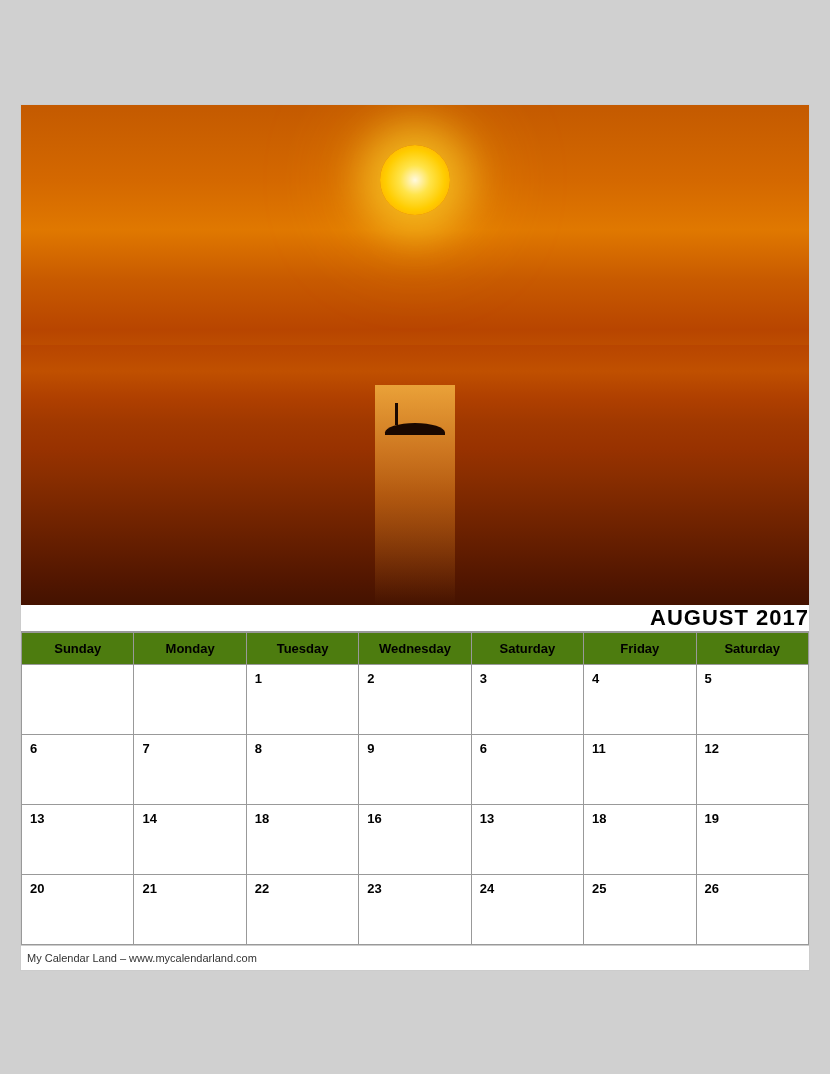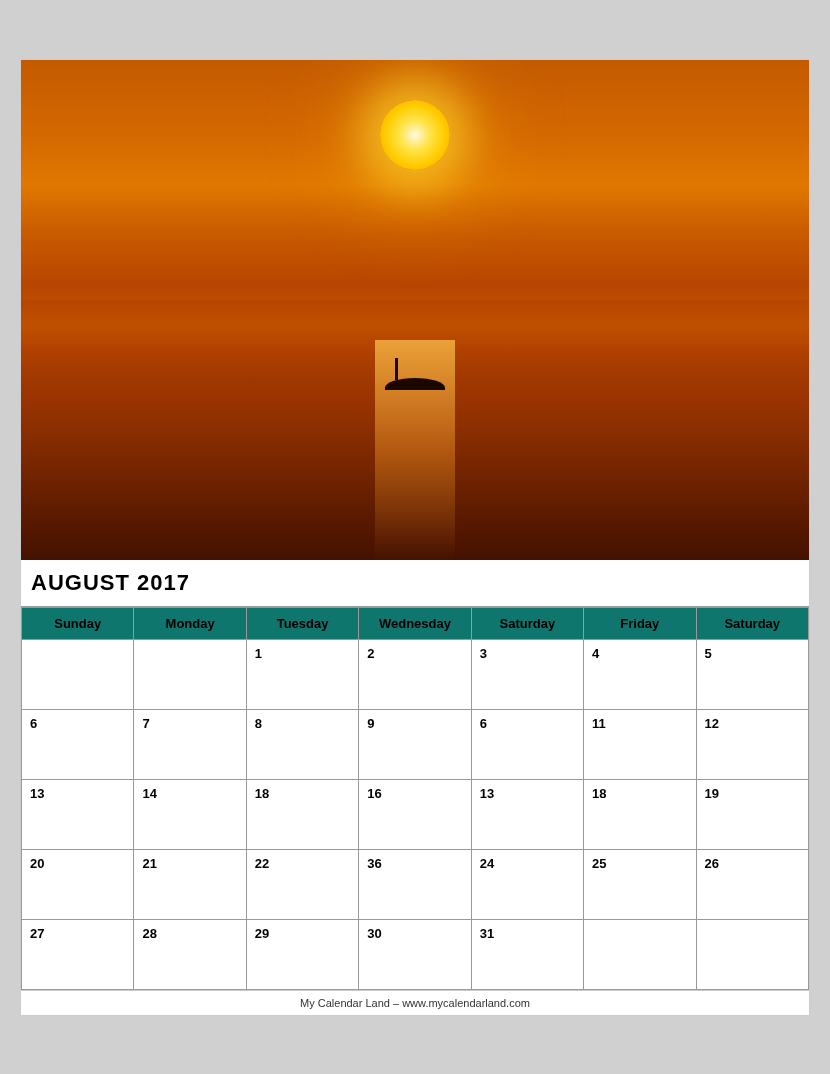--- a/index.html
+++ b/index.html
@@ -96,55 +96,53 @@
     .boat::before {
       content: '';
       position: absolute;
       top: -20px;
       left: 10px;
       width: 3px;
       height: 22px;
       background: #1a0800;
     }
     .calendar-header {
-      text-align: left;
-      padding: 10px;
+      text-align: right;
       font-size: 22px;
       font-weight: bold;
       letter-spacing: 1px;
       border-bottom: 1px solid #999;
     }
     .calendar-grid {
       width: 100%;
       border-collapse: collapse;
     }
     .calendar-grid th {
       border: 1px solid #999;
       padding: 8px 4px;
       text-align: center;
       font-size: 13px;
       font-weight: bold;
-      background: #0f766e;
+      background: #4d7c0f;
       width: calc(100% / 7);
     }
     .calendar-grid td {
       border: 1px solid #999;
       padding: 6px 8px;
       vertical-align: top;
       height: 70px;
       font-size: 13px;
       font-weight: bold;
       width: calc(100% / 7);
       background: white;
     }
     .calendar-grid td.empty {
       background: white;
     }
     .footer-text {
-      text-align: center;
       font-size: 11px;
       padding: 6px;
       color: #333;
       border-top: 1px solid #ccc;
     }
   </style>
 </head>
 <body>
 
 <div class="calendar-container">
@@ -194,31 +192,22 @@
           <td>18</td>
           <td>16</td>
           <td>13</td>
           <td>18</td>
           <td>19</td>
         </tr>
         <tr>
           <td>20</td>
           <td>21</td>
           <td>22</td>
-          <td>36</td>
+          <td>23</td>
           <td>24</td>
           <td>25</td>
           <td>26</td>
         </tr>
-        <tr>
-          <td>27</td>
-          <td>28</td>
-          <td>29</td>
-          <td>30</td>
-          <td>31</td>
-          <td class="empty"></td>
-          <td class="empty"></td>
-        </tr>
       </tbody>
   </table>
 
   <div class="footer-text">My Calendar Land – www.mycalendarland.com</div>
 </div>
 
 </body></html>

